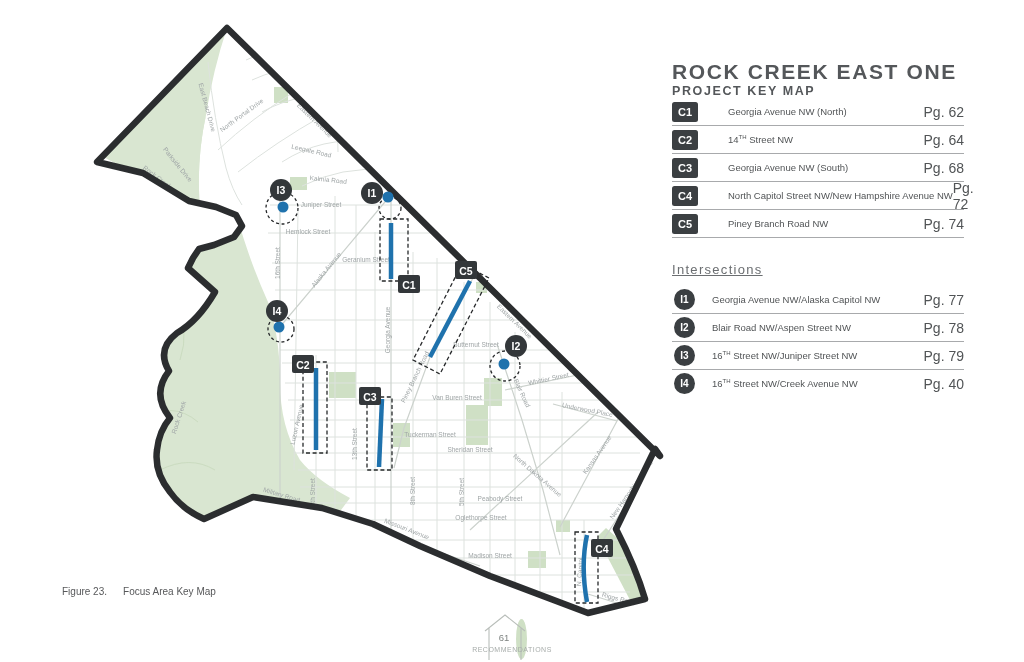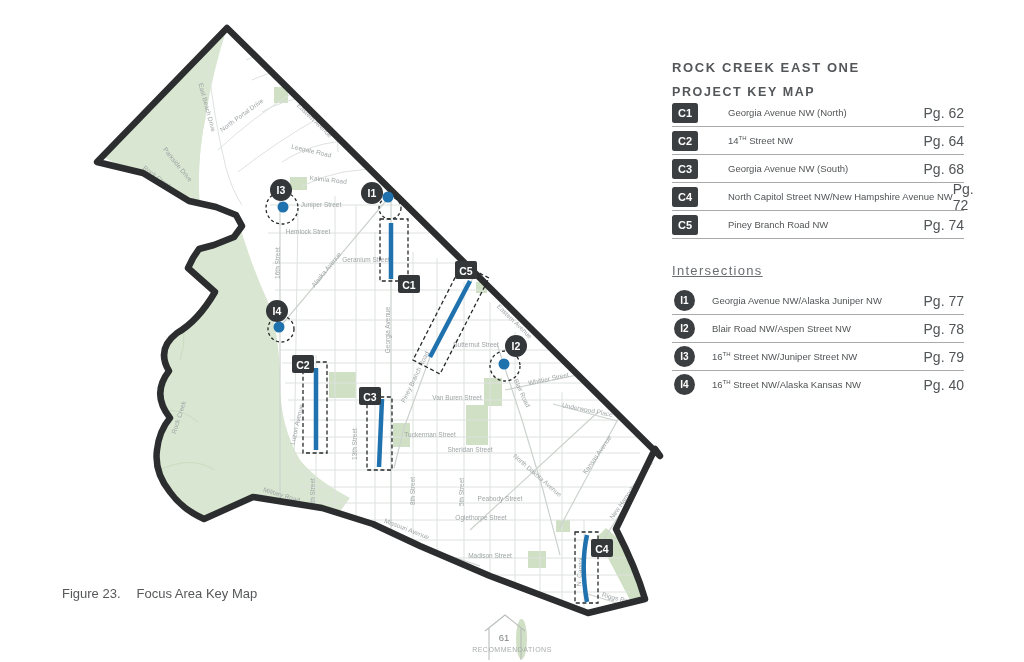--- a/index.html
+++ b/index.html
@@ -19,39 +19,39 @@
   .cline{stroke:#1f72ad;stroke-width:4.5;fill:none;}
   .idot{fill:#1f72ad;}
   .mbadge{fill:#33373a;}
   .mbadge-text{fill:#ffffff;font-weight:bold;font-size:10.5px;text-anchor:middle;}
   .house{stroke:#b9beba;fill:none;stroke-width:1.1;}
   .leaf{fill:#cfe0c5;}
   .pg-num{font-size:9.5px;fill:#7e8381;text-anchor:middle;}
   .pg-label{font-size:7px;fill:#a7acaa;text-anchor:middle;letter-spacing:.5px;}
   
   .panel{position:absolute;left:672px;top:60px;width:292px;}
-  .t1{font-size:13px;font-weight:bold;letter-spacing:1.6px;color:#54575a;}
+  .t1{font-size:21px;font-weight:bold;letter-spacing:1.6px;color:#54575a;}
   .t2{font:italic bold 21px "DejaVu Serif", serif;color:#42567d;margin-top:1px;}
-  .t3{font-size:12.5px;font-weight:bold;letter-spacing:1.6px;color:#54575a;margin-top:10px;}
+  .t3{font-size:12.5px;font-weight:bold;letter-spacing:1.6px;color:#54575a;}
   .lhead{font-size:13px;color:#6b6e71;letter-spacing:1.3px;margin-top:26px;margin-bottom:9px;}
   .lhead.second{margin-top:24px;text-decoration:underline;}
   .lrow{display:flex;align-items:center;height:27px;border-bottom:1.4px solid #a8aaac;}
   .lrow.last{border-bottom:none;}
   .badge-sq{width:26px;height:20px;background:#3b3f42;border-radius:2.5px;color:#fff;
             font-size:11px;font-weight:bold;display:flex;align-items:center;justify-content:center;
             flex:0 0 26px;}
   .badge-ci{width:21px;height:21px;background:#3b3f42;border-radius:50%;color:#fff;
             font-size:10px;font-weight:bold;display:flex;align-items:center;justify-content:center;
             flex:0 0 21px;margin-left:2px;}
   .rname{margin-left:30px;flex:1;font-size:9.5px;color:#515456;white-space:nowrap;}
   .badge-ci + .rname{margin-left:17px;}
   .rname sup{font-size:6px;}
   .rpage{font-size:14px;color:#515456;}
   
-  .caption{position:absolute;left:62px;top:586px;font-size:13px;color:#57585a;}
+  .caption{position:absolute;left:62px;top:586px;font-size:10px;color:#57585a;}
   .caption .cap2{margin-left:16px;}
 </style>
 </head>
 <body>
 
 <svg id="map-svg" viewBox="0 0 1024 662" xmlns="http://www.w3.org/2000/svg">
   <defs>
     <clipPath id="bclip">
       <path d="M227,28 L660,456 L655,449 L616,529 Q636,568 645,599 L588,613 L490,576 L420,546 L373,524 L322,508 L253,497 L204,519 Q182,509 170,492 Q154,472 157,450 Q159,431 170,418 Q151,394 169,371 Q156,349 177,333 Q198,321 215,292 L188,268 L193,258 L199,249 L214,245 L234,237 L242,226 L236,215 L216,207 L189,201 L143,173 L97,162 Z"></path>
     </clipPath>
@@ -206,35 +206,35 @@
   <div class="lrow">
     <span class="badge-sq">C5</span>
     <span class="rname"><span>Piney Branch Road NW</span><sup></sup><span></span></span>
     <span class="rpage">Pg. 74</span>
   </div>
 
   <div class="lhead second">Intersections</div>
 
   <div class="lrow">
     <span class="badge-ci">I1</span>
-    <span class="rname"><span>Georgia Avenue NW/Alaska Juniper NW</span><sup></sup><span></span></span>
+    <span class="rname"><span>Georgia Avenue NW/Alaska Capitol NW</span><sup></sup><span></span></span>
     <span class="rpage">Pg. 77</span>
   </div>
   <div class="lrow">
     <span class="badge-ci">I2</span>
     <span class="rname"><span>Blair Road NW/Aspen Street NW</span><sup></sup><span></span></span>
     <span class="rpage">Pg. 78</span>
   </div>
   <div class="lrow">
     <span class="badge-ci">I3</span>
     <span class="rname"><span>16</span><sup>TH</sup><span> Street NW/Juniper Street NW</span></span>
     <span class="rpage">Pg. 79</span>
   </div>
   <div class="lrow last">
     <span class="badge-ci">I4</span>
-    <span class="rname"><span>16</span><sup>TH</sup><span> Street NW/Alaska Kansas NW</span></span>
+    <span class="rname"><span>16</span><sup>TH</sup><span> Street NW/Creek Avenue NW</span></span>
     <span class="rpage">Pg. 40</span>
   </div>
 </div>
 
 <div class="caption">
   <span>Figure 23.</span><span class="cap2">Focus Area Key Map</span>
 </div>
 
 </body></html>

